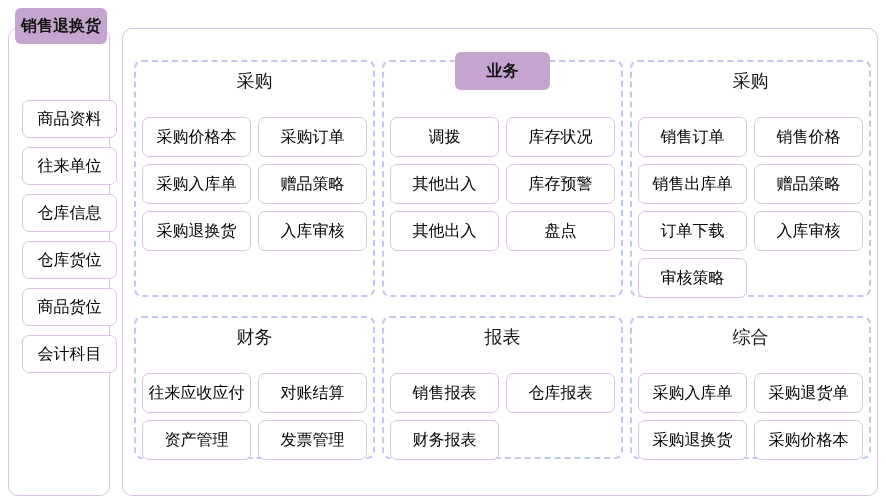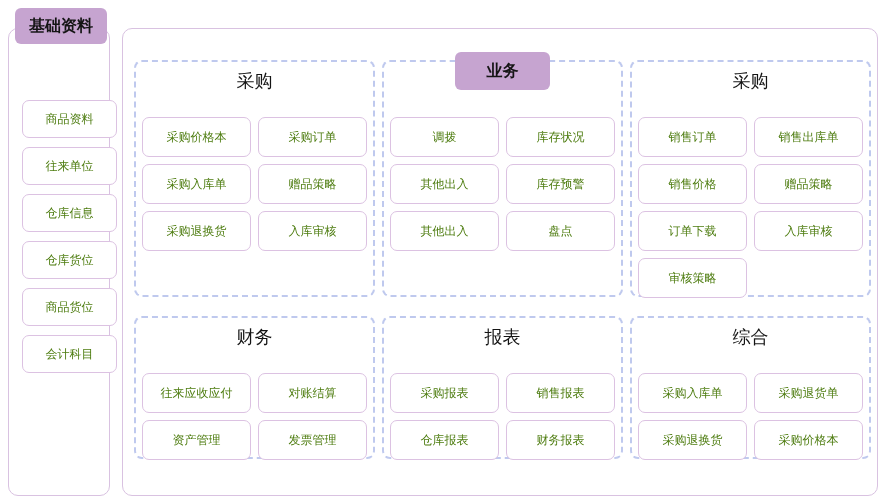--- a/index.html
+++ b/index.html
@@ -22,21 +22,21 @@
   #sidebar-tab { left:15px; top:8px; width:92px; height:36px; }
   #main-tab    { left:455px; top:8px; width:95px; height:38px;margin-top:44px; }
 
   .sidebar-items {
     position:absolute; left:13px; top:71px; width:95px;
     display:flex; flex-direction:column; gap:9px;
   }
   .module-btn {
     background:#ffffff; border:1px solid #dcc2e2; border-radius:7px;
     display:flex; align-items:center; justify-content:center;
-    font-size:12px; color:#4d7c0f; box-sizing:border-box; height:38px;
+    font-size:16px; color:#000000; box-sizing:border-box; height:38px;
     white-space:nowrap; cursor:pointer;
   }
   .sections {
     position:absolute; left:11px; top:31px; width:737px;
     display:grid; grid-template-columns:repeat(3,1fr);
     grid-template-rows:237px 143px; column-gap:7px; row-gap:19px;
   }
   .section {
     border:2px dashed #bfc9ee; border-radius:8px;
     padding:0 6px; box-sizing:border-box; background:#ffffff;
@@ -44,21 +44,21 @@
   .section-title {
     height:38px; display:flex; align-items:center; justify-content:center;
     font-size:18px; font-weight:500; color:#141414;
   }
   .section-items { display:grid; grid-template-columns:1fr 1fr; gap:7px;margin-top:17px; }
   .section .module-btn { height:40px; }
 </style>
 </head>
 <body>
 
-<div class="tab" id="sidebar-tab">基础资料</div>
+<div class="tab" id="sidebar-tab">销售退换货</div>
 <div class="container" id="sidebar">
   <div class="sidebar-items">
     <div class="module-btn">商品资料</div>
     <div class="module-btn">往来单位</div>
     <div class="module-btn">仓库信息</div>
     <div class="module-btn">仓库货位</div>
     <div class="module-btn">商品货位</div>
     <div class="module-btn">会计科目</div>
   </div>
 </div>
@@ -88,43 +88,42 @@
         <div class="module-btn">库存预警</div>
         <div class="module-btn">其他出入</div>
         <div class="module-btn">盘点</div>
       </div>
     </div>
 
     <div class="section">
       <div class="section-title">采购</div>
       <div class="section-items">
         <div class="module-btn">销售订单</div>
+        <div class="module-btn">销售价格</div>
         <div class="module-btn">销售出库单</div>
-        <div class="module-btn">销售价格</div>
         <div class="module-btn">赠品策略</div>
         <div class="module-btn">订单下载</div>
         <div class="module-btn">入库审核</div>
         <div class="module-btn">审核策略</div>
       </div>
     </div>
 
     <div class="section">
       <div class="section-title">财务</div>
       <div class="section-items">
         <div class="module-btn">往来应收应付</div>
         <div class="module-btn">对账结算</div>
         <div class="module-btn">资产管理</div>
         <div class="module-btn">发票管理</div>
       </div>
     </div>
 
     <div class="section">
       <div class="section-title">报表</div>
       <div class="section-items">
-        <div class="module-btn">采购报表</div>
         <div class="module-btn">销售报表</div>
         <div class="module-btn">仓库报表</div>
         <div class="module-btn">财务报表</div>
       </div>
     </div>
 
     <div class="section">
       <div class="section-title">综合</div>
       <div class="section-items">
         <div class="module-btn">采购入库单</div>

